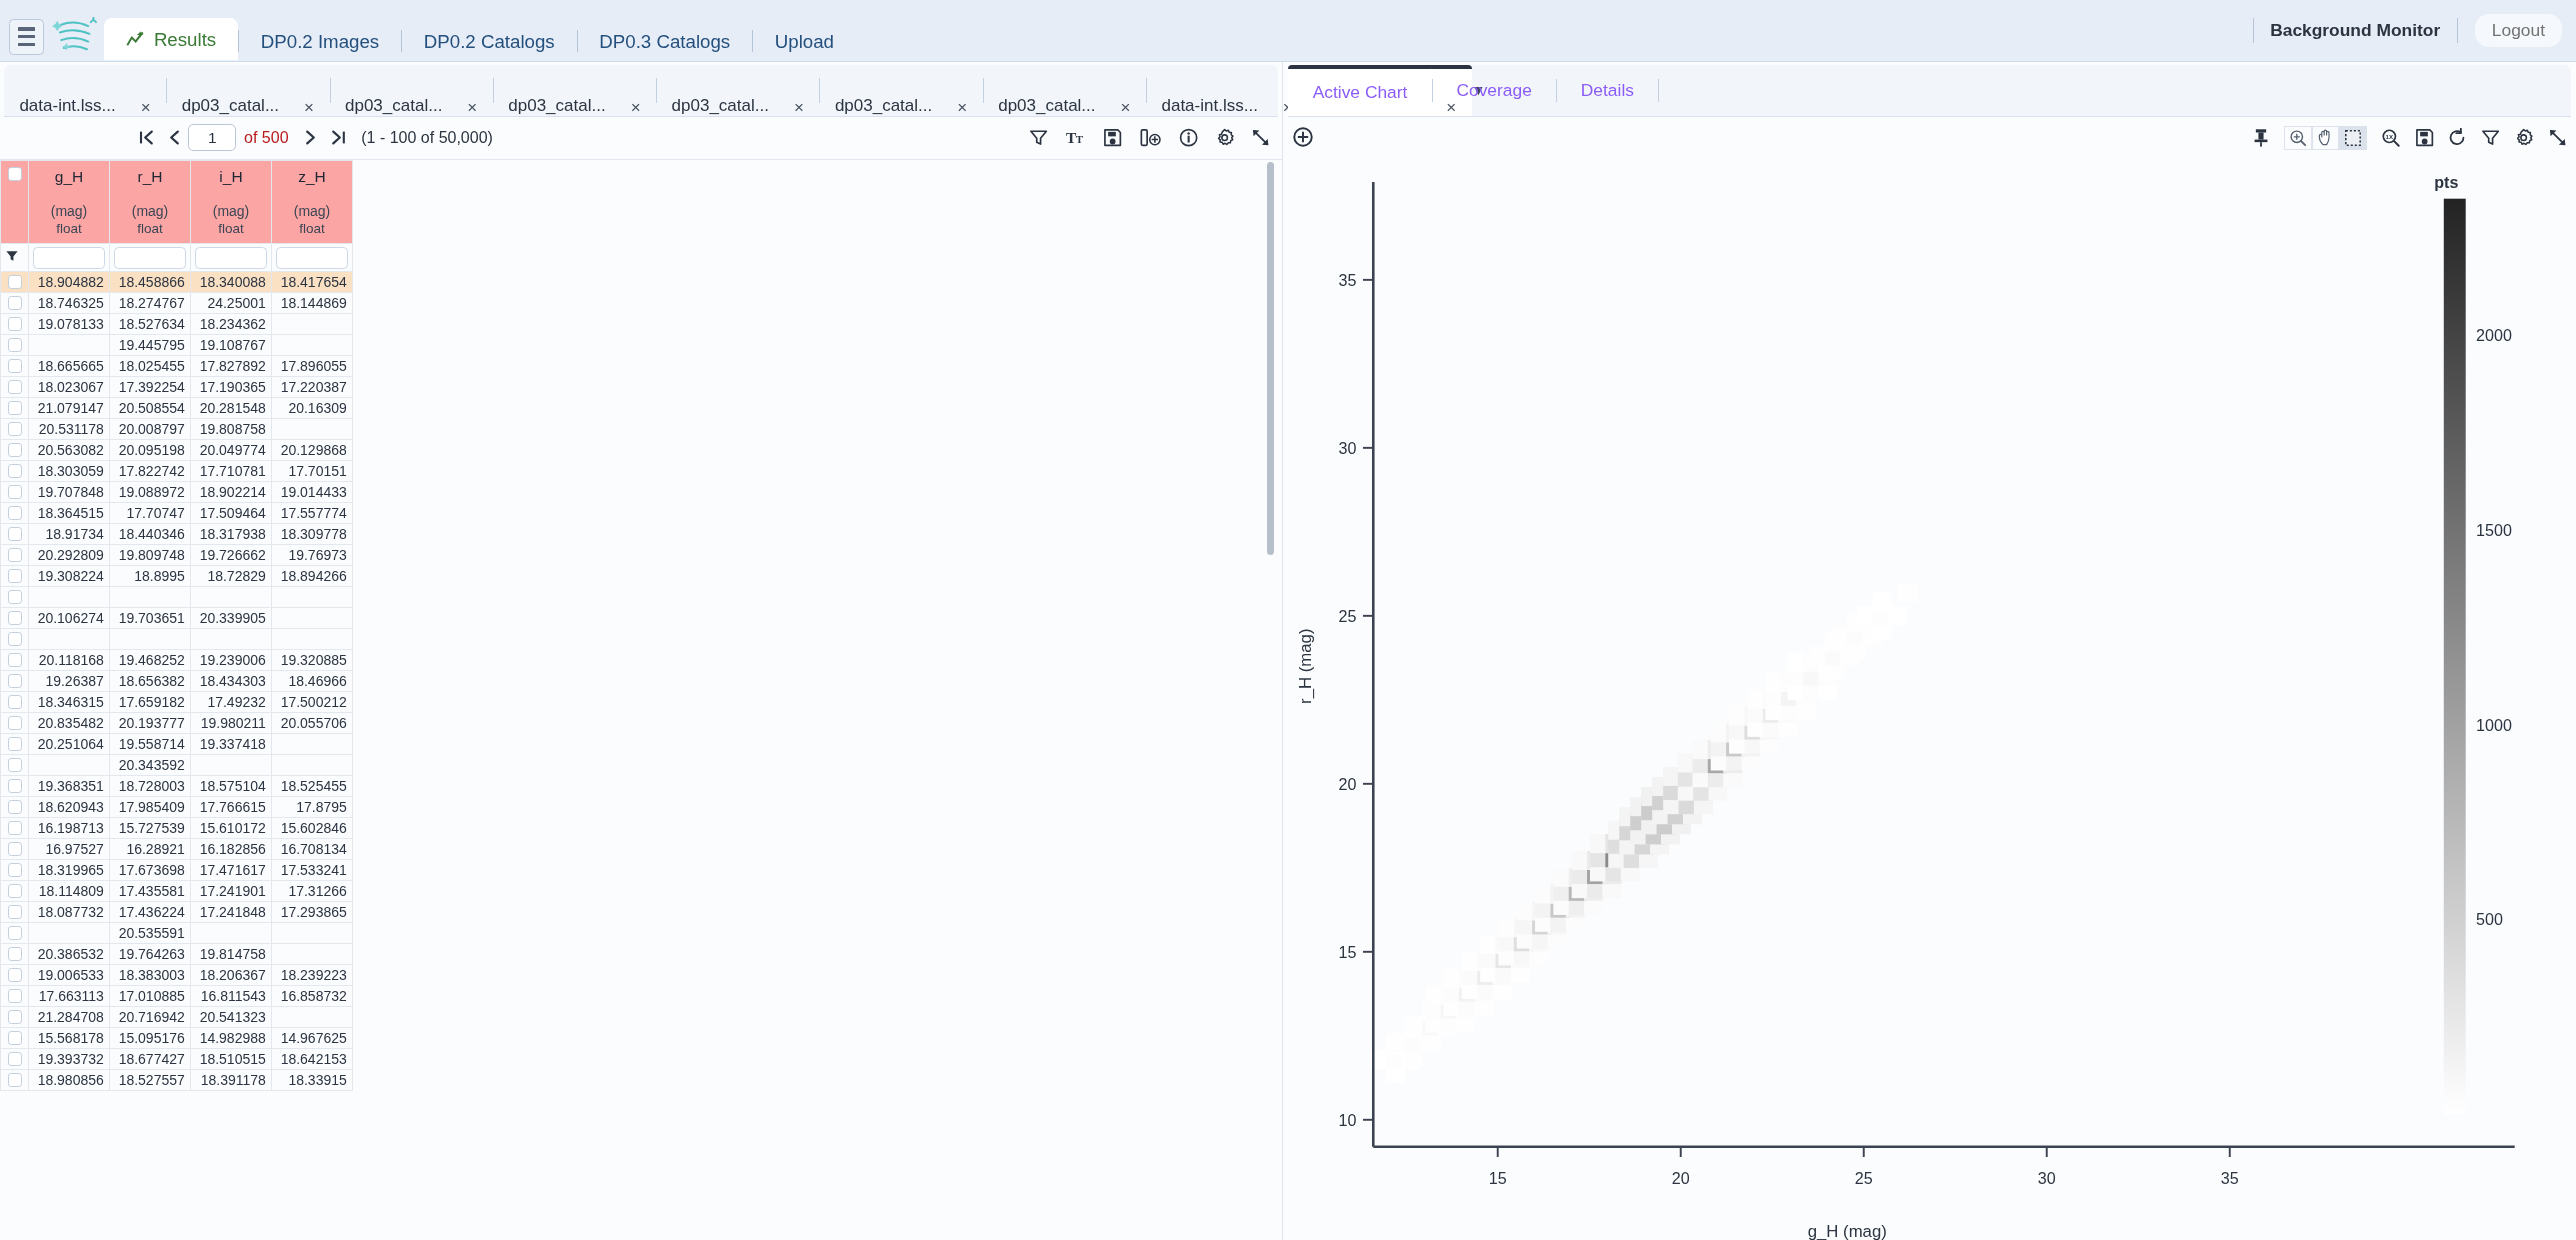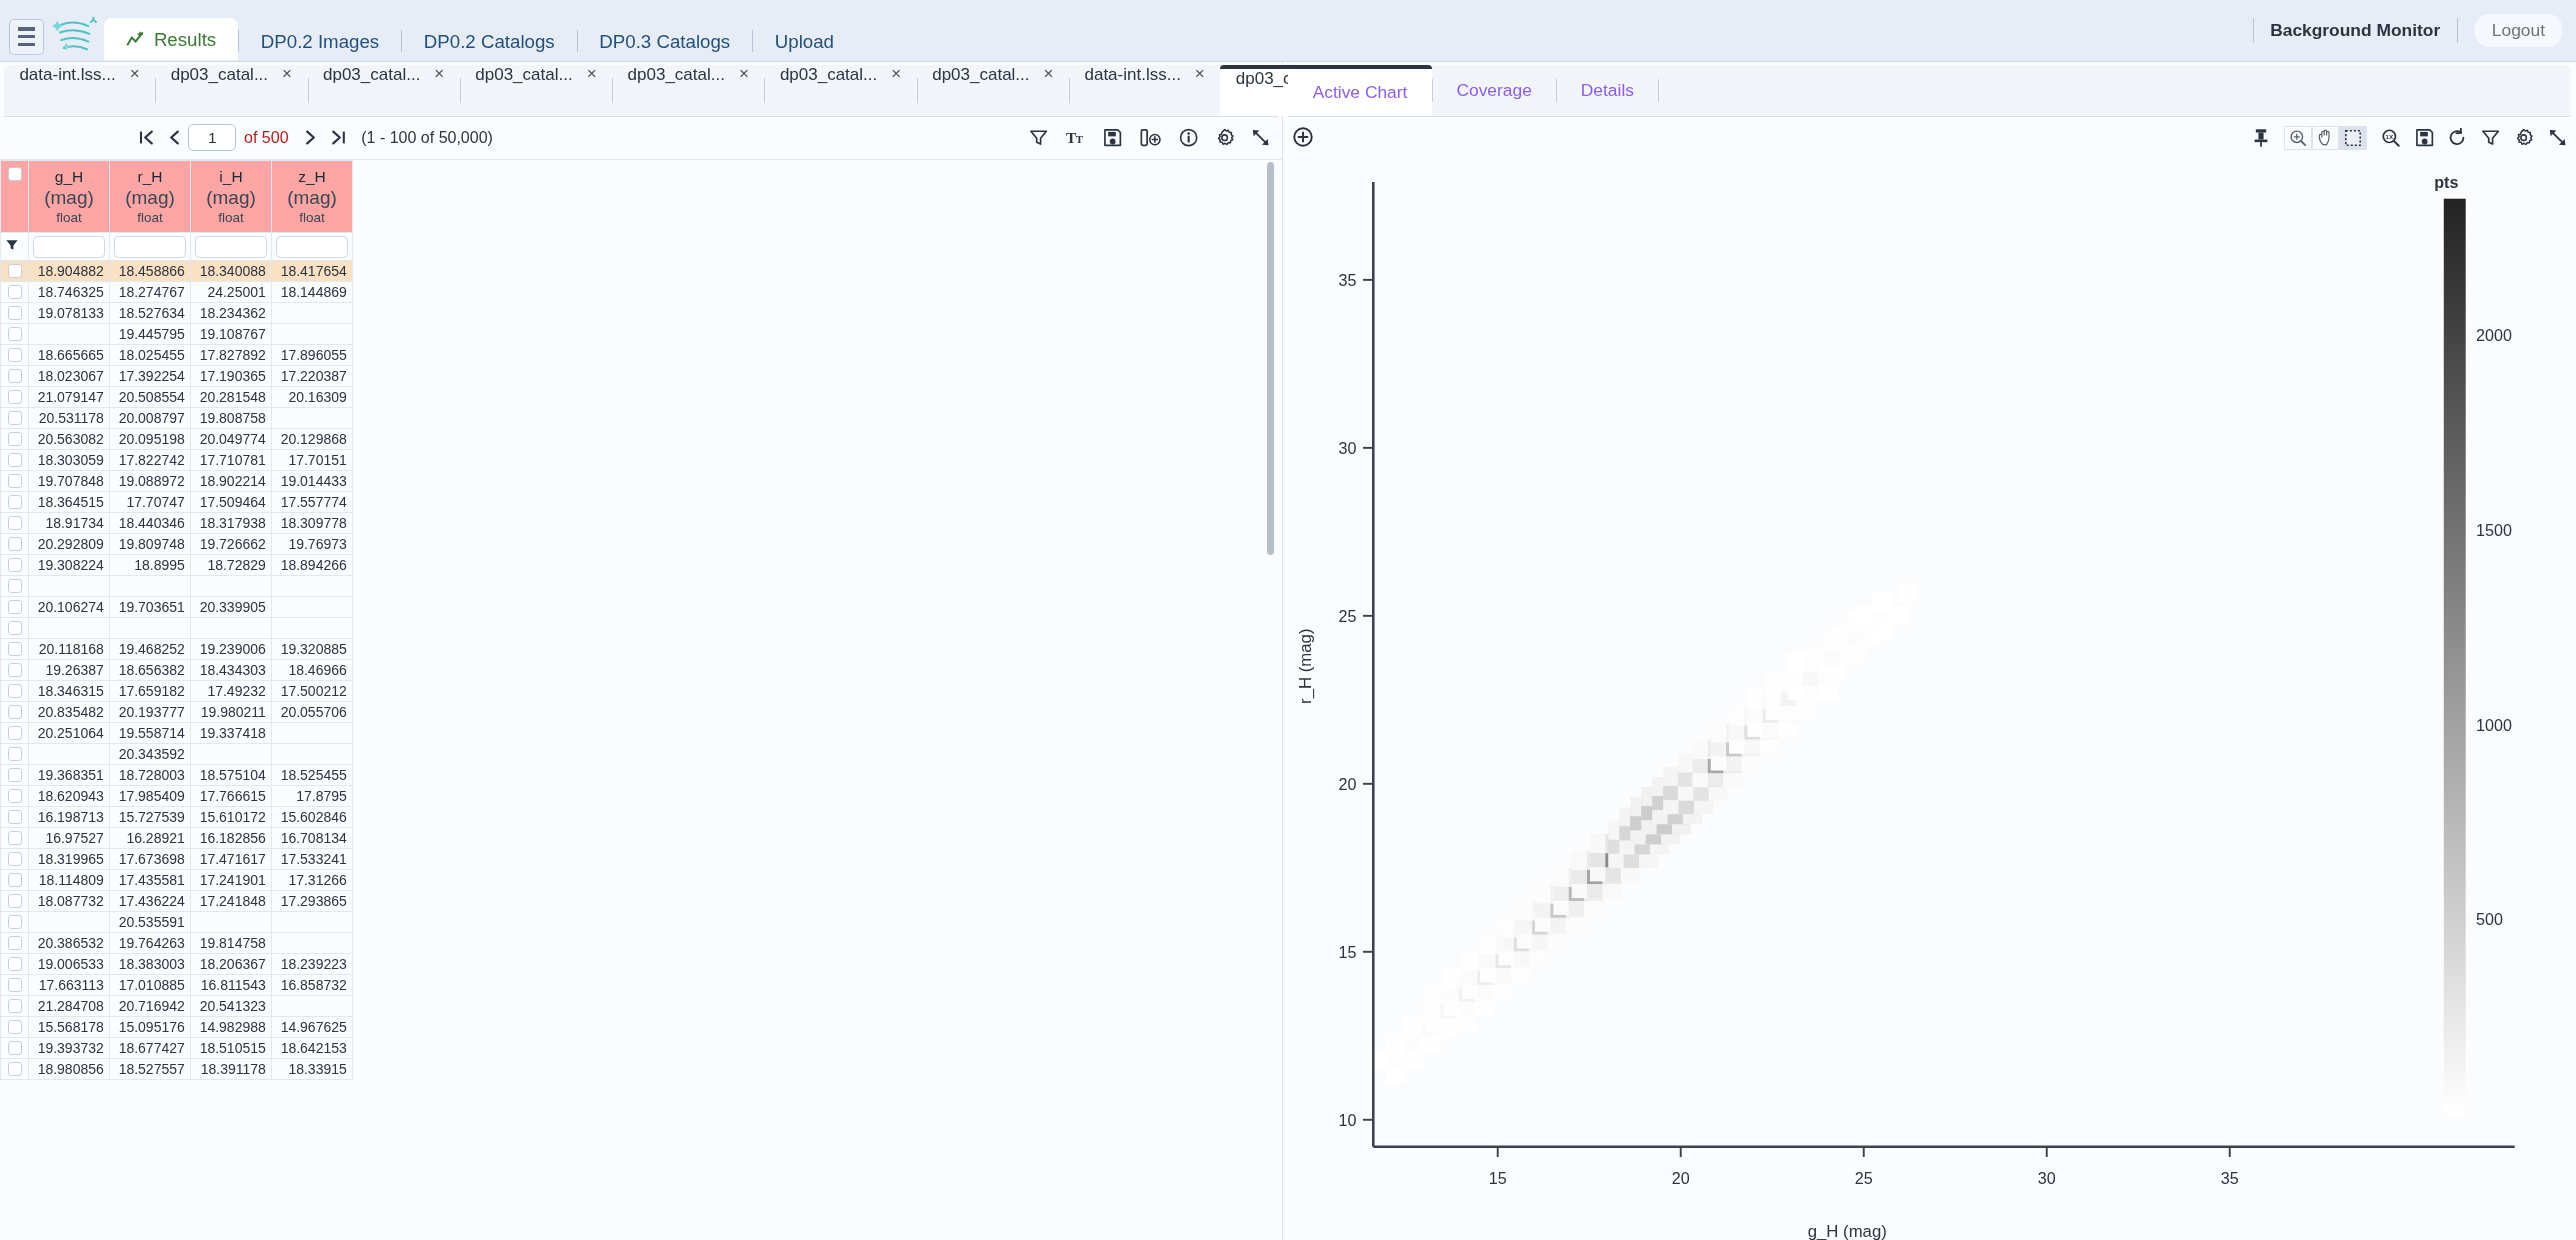--- a/index.html
+++ b/index.html
@@ -56,21 +56,21 @@
   .right-pane { width: 1293px; height: 100%; display: flex; flex-direction: column; }
 
   
   .tabstrip {
     height: 52px; background: #f2f6fb; display: flex; align-items: stretch;
     border-bottom: 0.6px solid #d7e0ec;
     border-top-left-radius: 6.4px; border-top-right-radius: 6.4px;
     margin: 2.6px 3.9px 0 3.9px; position: relative;
   }
   .rtab {
-    display: flex; align-items: flex-start; gap: 14px;
+    display: flex; align-items: flex-end; gap: 25px;
     padding: 0 15.5px; font-size: 17px; color: #2b3440; cursor: pointer;
     position: relative; white-space: nowrap;
   }
   .rtab + .rtab::before {
     content:""; position: absolute; left: 0; top: 13px; bottom: 13px; width: 0.6px; background: #c4d0e0;
   }
   .rtab.active {
     background: #ffffff; border-top: 4.5px solid #2b3440;
     border-top-left-radius: 3.9px; border-top-right-radius: 3.9px;
   }
@@ -102,21 +102,21 @@
   .table-scroll { flex: 1; overflow: hidden; position: relative; background: #fbfcfe; }
   table.dt { border-collapse: collapse; font-size: 14px; color: #2b3440; table-layout: fixed; }
   table.dt th, table.dt td { border: 0.6px solid #e3e8ef; }
   .col-chk { width: 28px; }
   .col-d { width: 81px; }
   table.dt thead th {
     background: #fca5a5; vertical-align: top; padding: 6.4px 3.9px 5.2px 3.9px;
     font-weight: normal; text-align: center; line-height: 1.25; height: 40px;
   }
   .th-name { font-size: 15.5px; color: #1f2733; }
-  .th-unit { font-size: 19px; color: #3b4654; }
+  .th-unit { font-size: 14px; color: #3b4654; margin-top: 17px; }
   .th-type { font-size: 13.5px; color: #3b4654; }
   .filter-row td { height: 27px; padding: 2.6px 3.9px; background: #fbfcfe; }
   .filt-box { width: 100%; height: 22px; border: 0.6px solid #ccd8e6; border-radius: 4.5px; background:#fff; }
   .chkbox { width: 14px; height: 14px; border: 0.6px solid #c3cfdd; border-radius: 3.2px; background: #fff; margin: 0 auto; }
   table.dt tbody td { height: 21px; padding: 0 5.2px; text-align: right; white-space: nowrap; }
   table.dt tbody td.c { text-align: center; padding: 0; }
   tr.sel td { background: #fae1c4; }
   .vscroll {
     position: absolute; right: 7.7px; top: 2.6px; width: 7.7px; height: 393px;
     background: #b7bfcb; border-radius: 3.9px;

